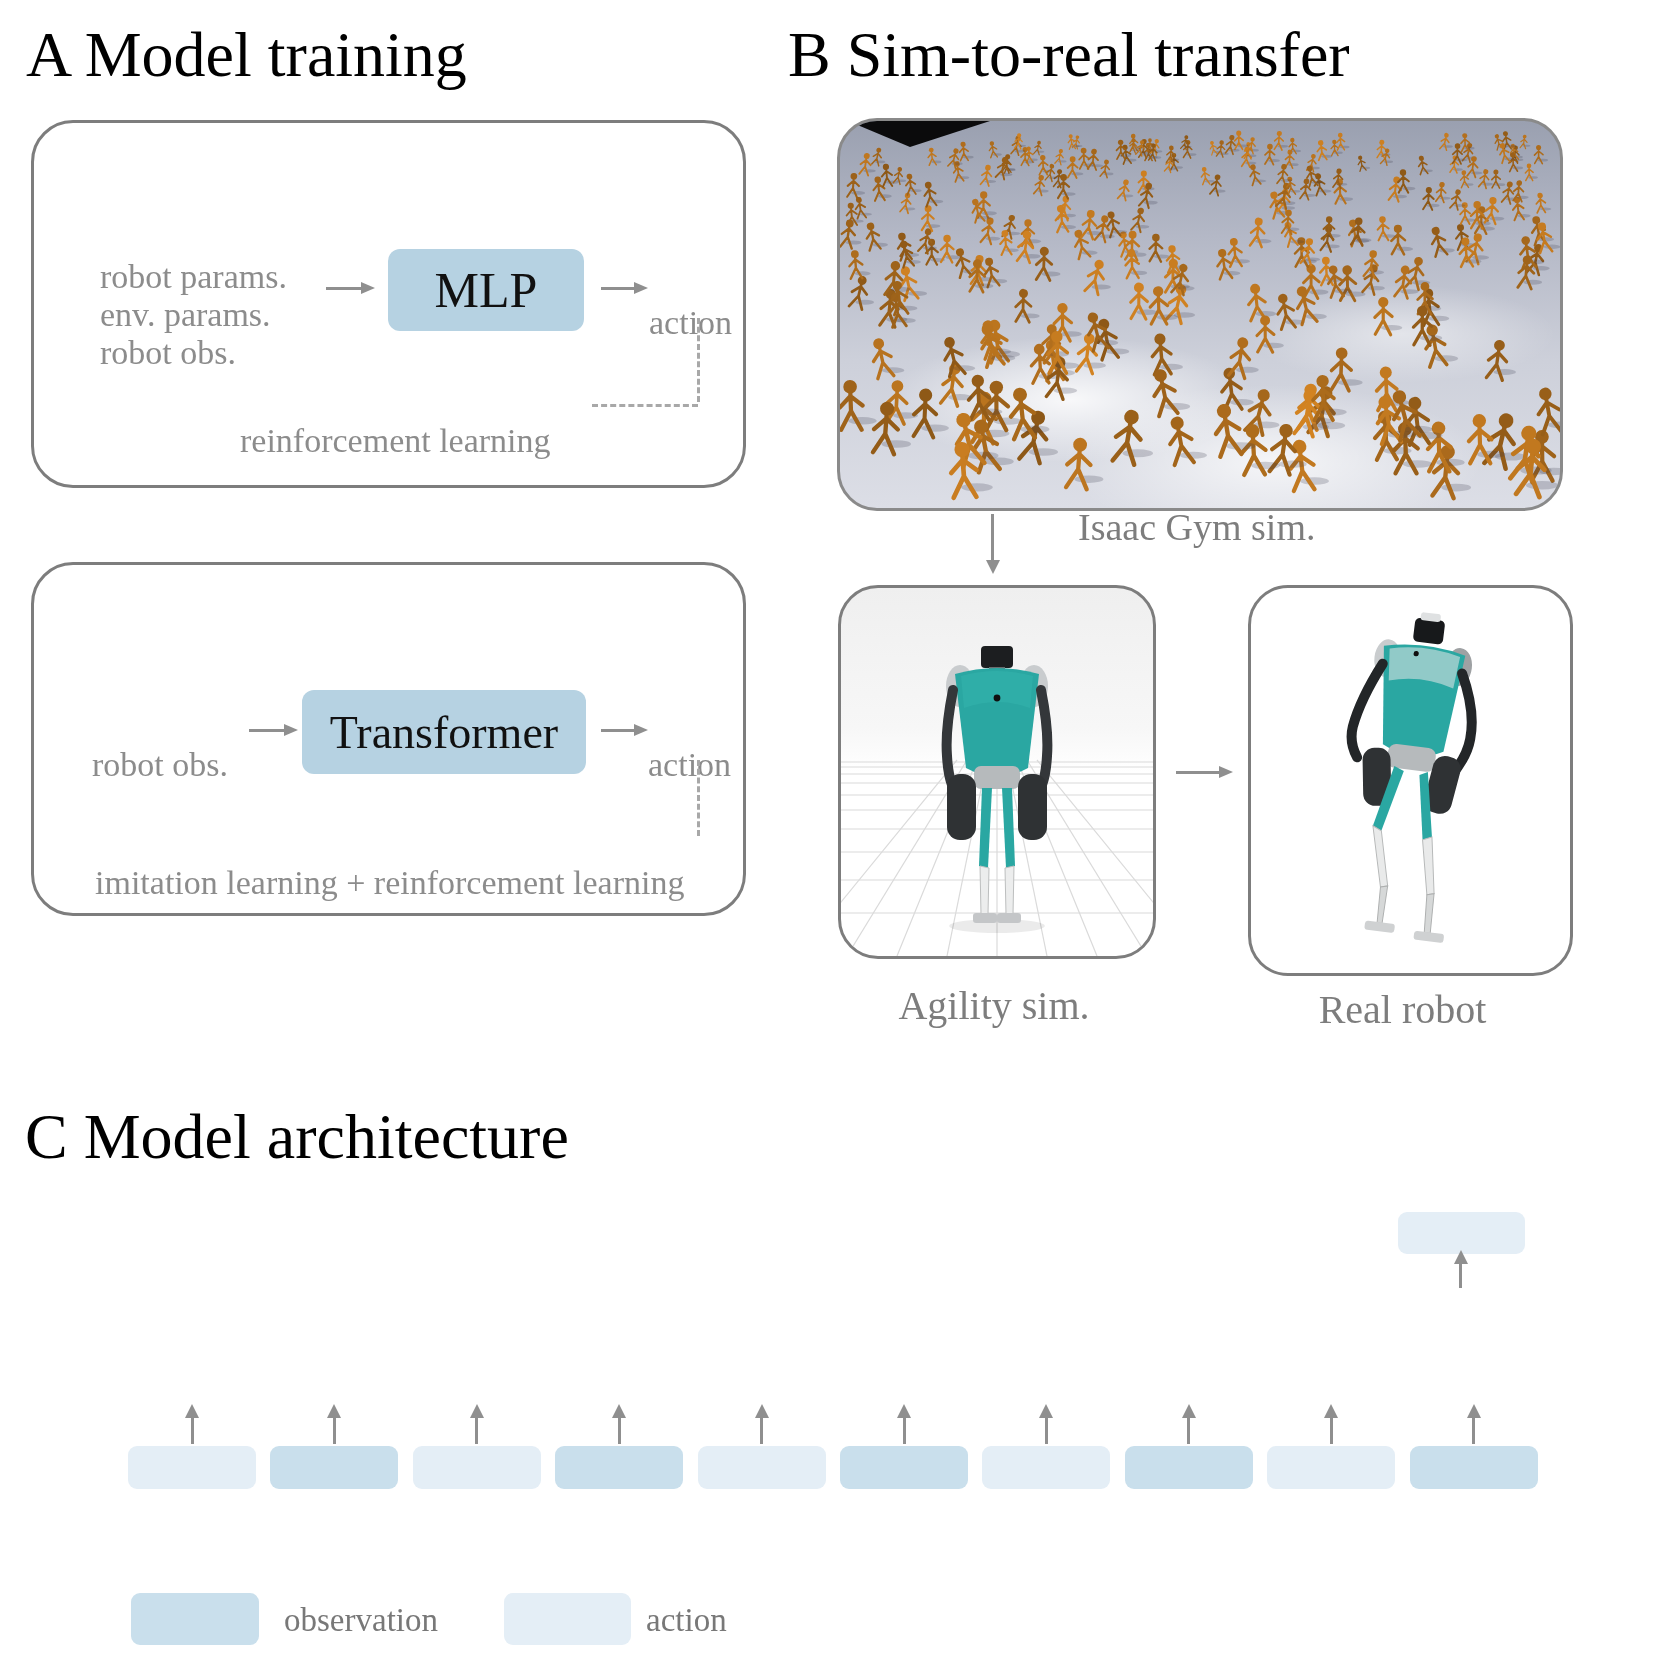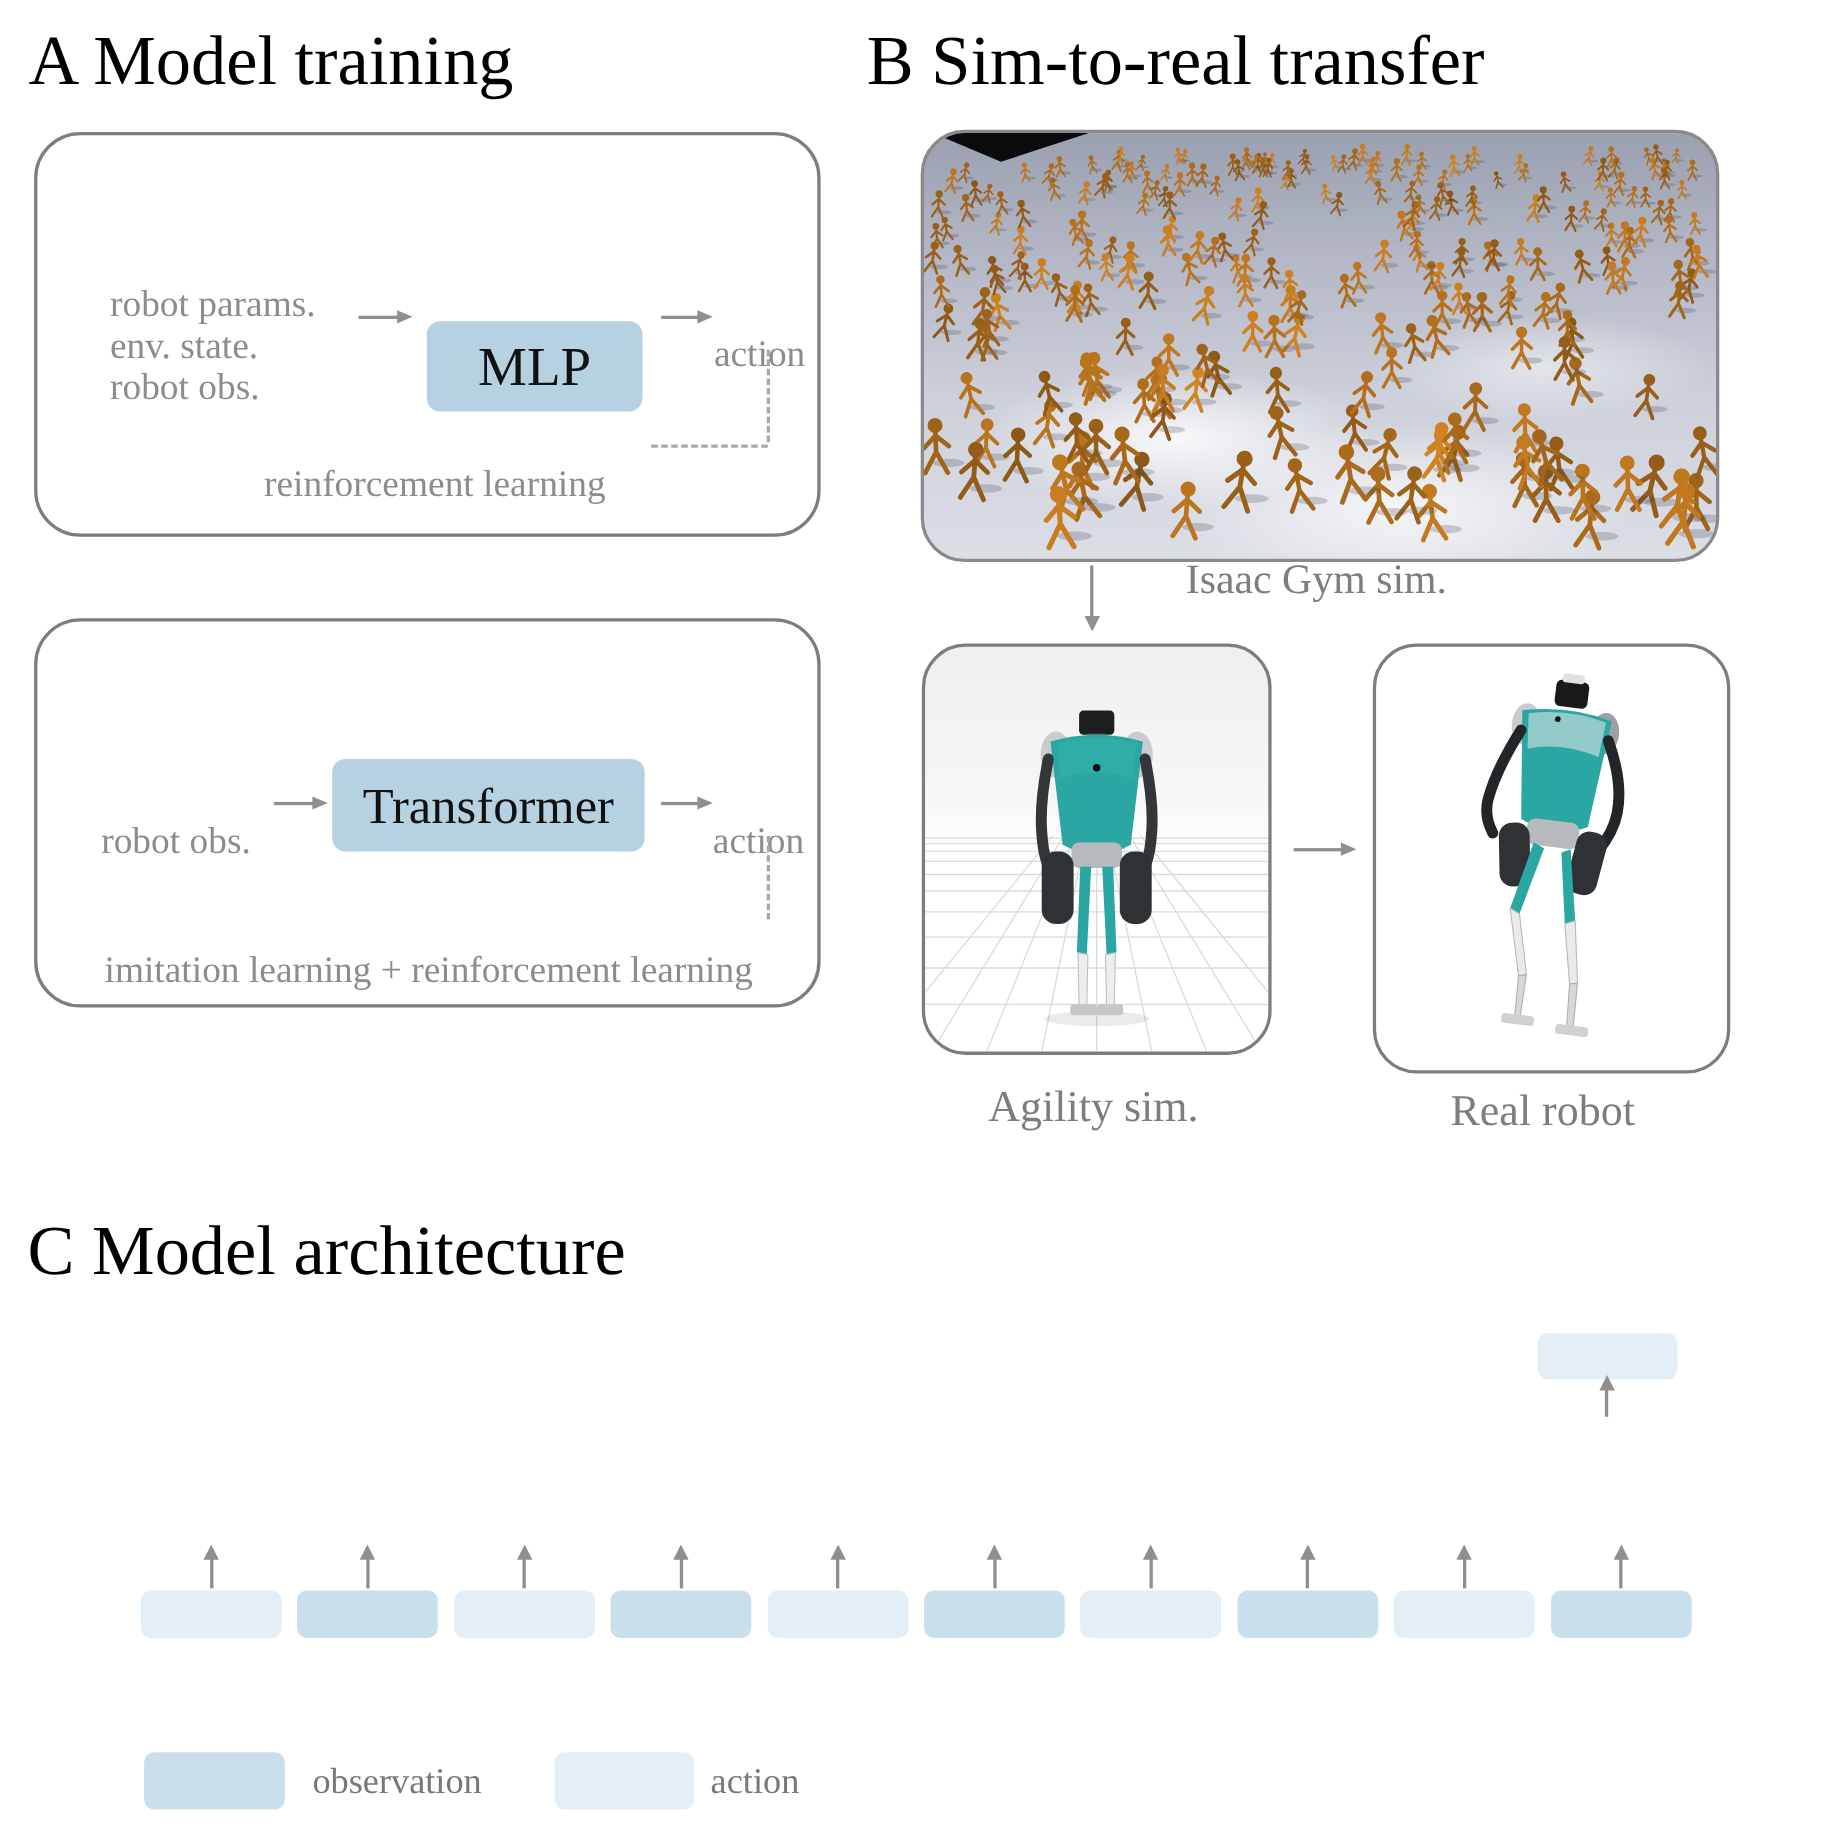--- a/index.html
+++ b/index.html
@@ -63,27 +63,27 @@
 <body>
 
 <div id="canvas">
 
   <div class="abs sec-title" style="left:26px;top:18px;">A Model training</div>
 
   <div class="obox" style="left:31px;top:120px;width:709px;height:362px;"></div>
 
   <div class="abs gray" style="left:100px;top:222px;line-height:38px;">
     <div>robot params.</div>
-    <div>env. state.</div>
+    <div>env. params.</div>
     <div>robot obs.</div>
   </div>
 
   <div class="ar-r" style="left:326px;top:287px;width:36px;"></div>
 
-  <div class="blk blk-mlp" style="left: 388px; top: 249px; width: 196px; height: 82px; background: rgb(182, 210, 226); margin-top: 43px;">MLP</div>
+  <div class="blk blk-mlp" style="left: 388px; top: 249px; width: 196px; height: 82px; background: rgb(182, 210, 226);">MLP</div>
 
   <div class="ar-r" style="left:601px;top:287px;width:34px;"></div>
   <div class="abs gray" style="left:649px;top:268px;">action</div>
 
   <div class="dash-v" style="left:697px;top:318px;height:84px;"></div>
   <div class="dash-h" style="left:592px;top:404px;width:106px;"></div>
   <div class="abs gray" style="left:240px;top:386px;">reinforcement learning</div>
 
   <div class="obox" style="left:31px;top:562px;width:709px;height:348px;"></div>
 

